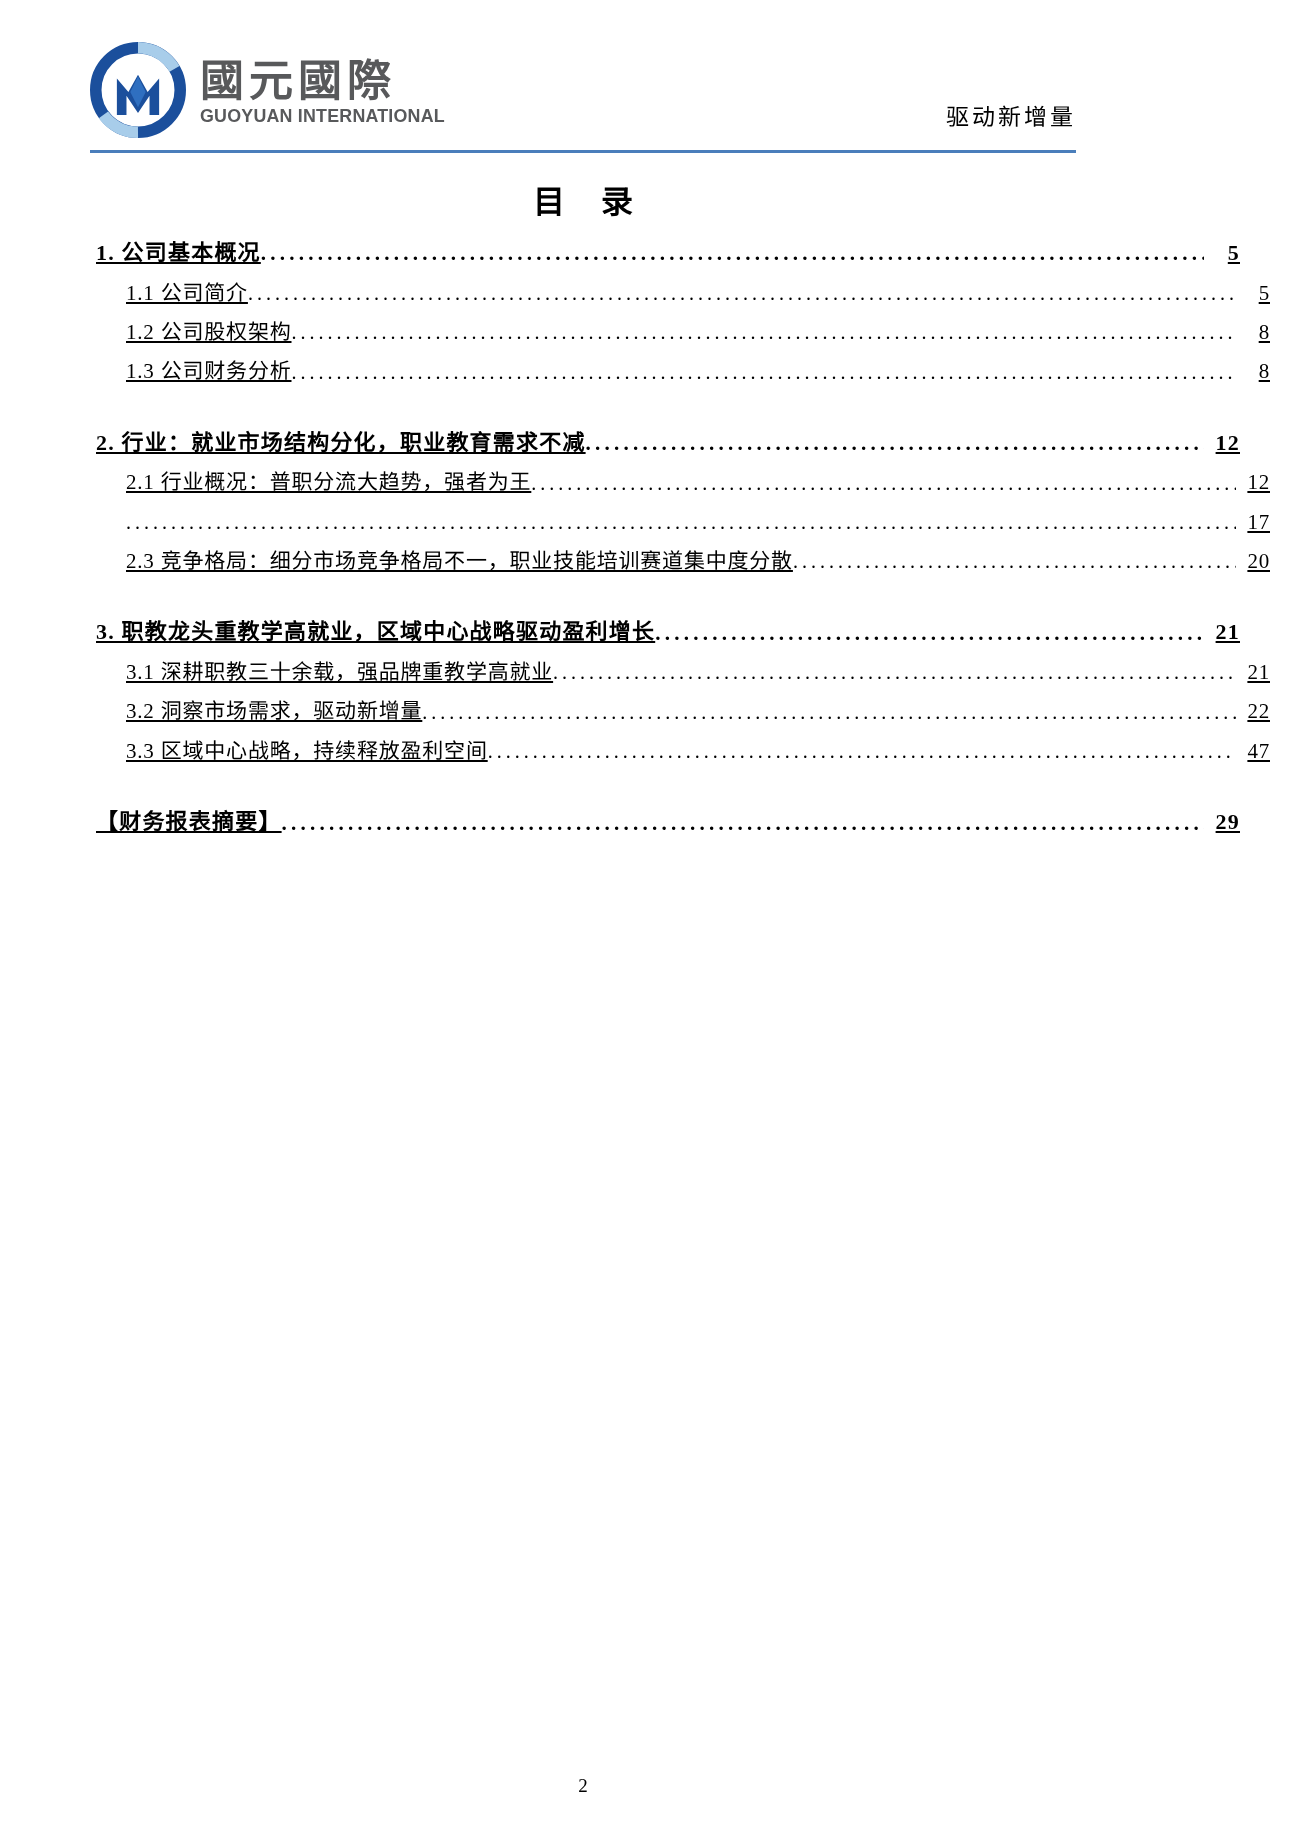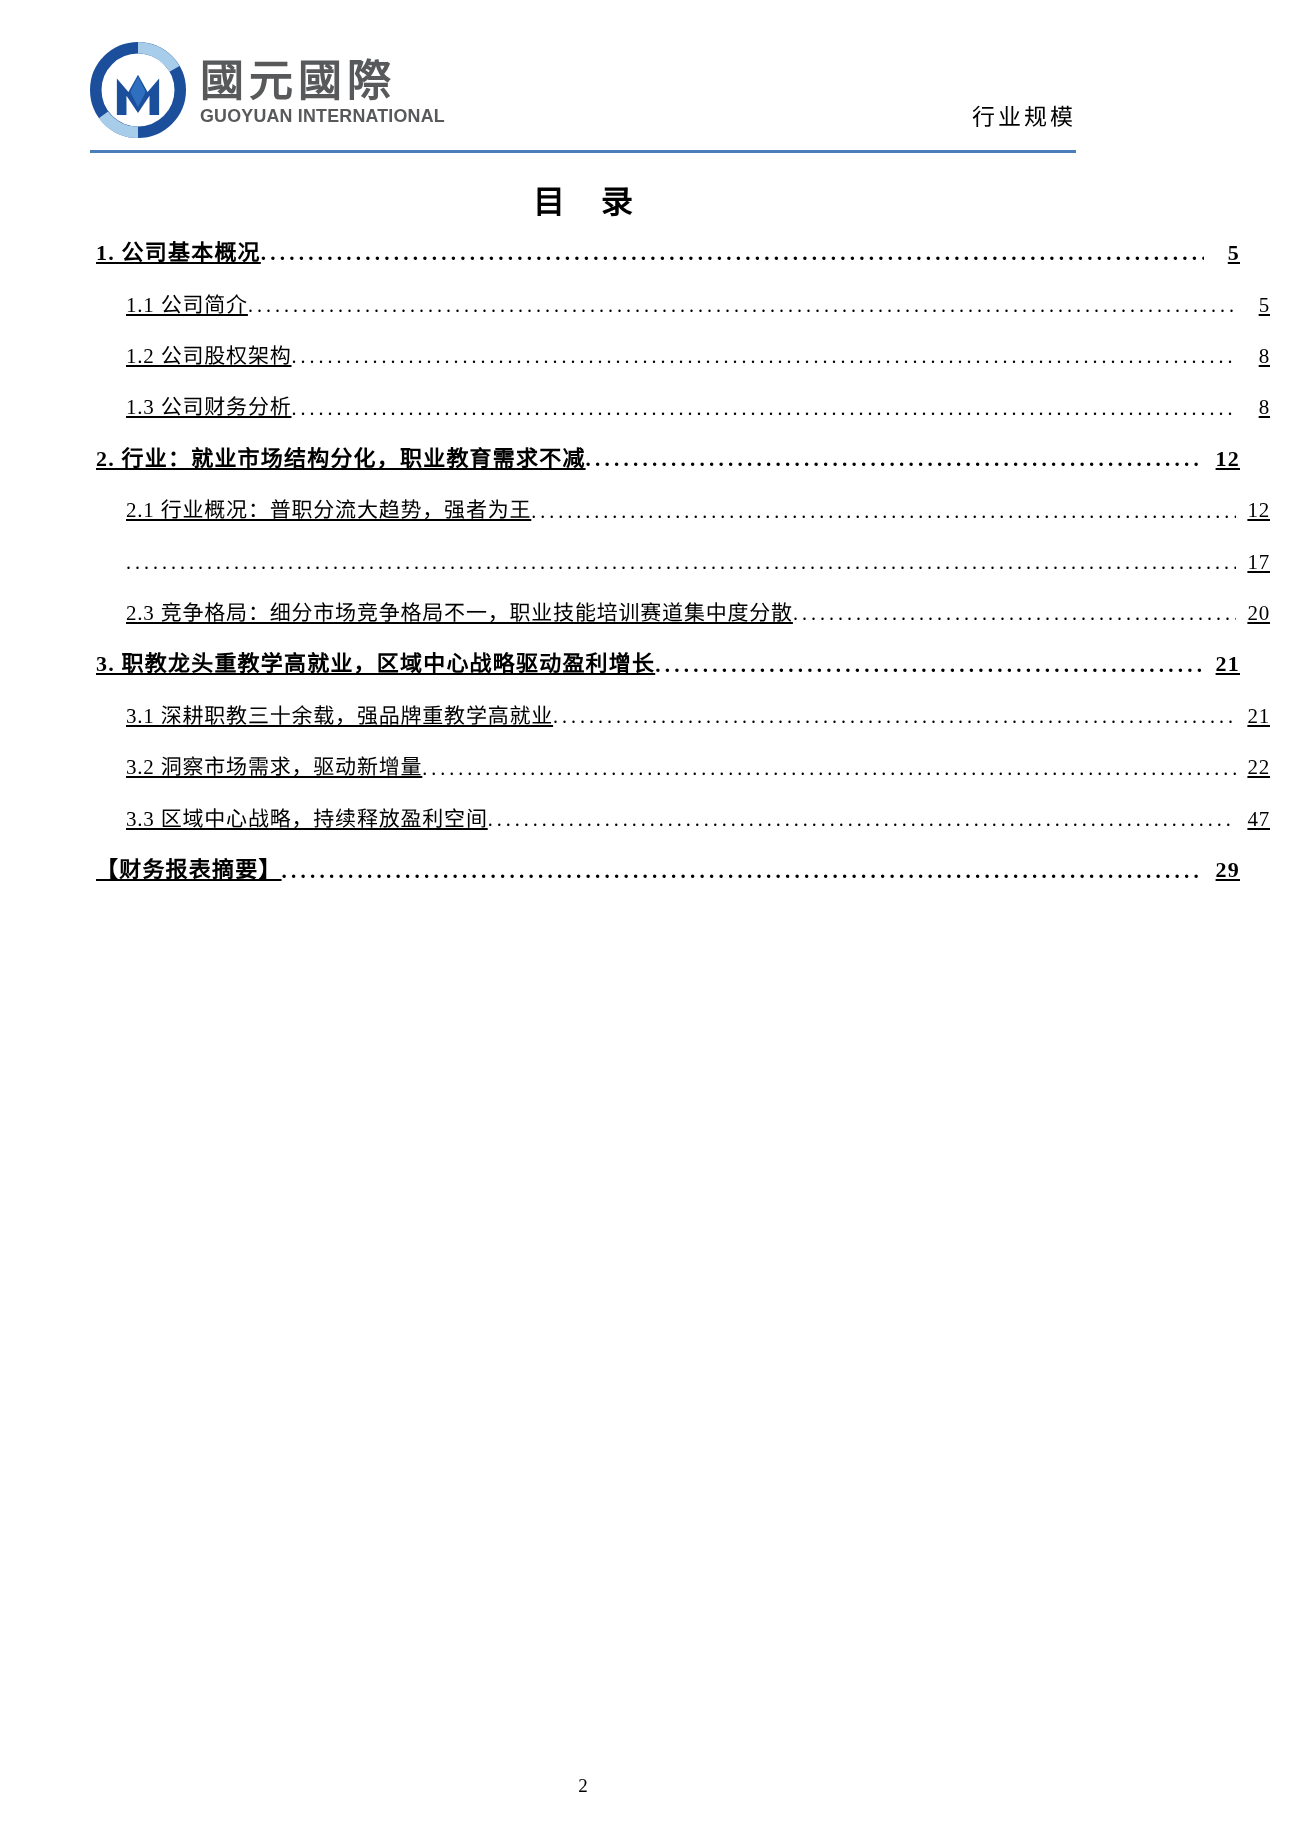--- a/index.html
+++ b/index.html
@@ -169,29 +169,29 @@
   .lvl1 .toc-leader { height: 0.95em; }
   .lvl1 .toc-leader::after { font-size: 21px; font-weight: 700; }
   .lvl1 .toc-page { min-width: 30px; font-size: 22px; font-weight: 700; }
 
   
   .lvl2 {
     font-family: "Liberation Serif", "DejaVu Serif", serif;
     font-size: 21px;
     font-weight: 400;
     letter-spacing: 0.8px;
-    margin-top: 23px;
+    margin-top: 11px;
     padding-left: 30px;
     line-height: 1.35;
   }
   .lvl2 .toc-leader { height: 0.95em; }
   .lvl2 .toc-leader::after { font-size: 20px; }
   .lvl2 .toc-page { min-width: 28px; font-size: 21px; }
 
-  .spacer-lvl1 { margin-top: 22px; }
+  .spacer-lvl1 { margin-top: 42px; }
 
   
   .footer-page-number {
     position: absolute;
     bottom: 50px;
     left: 0;
     width: 100%;
     text-align: center;
     font-family: "Liberation Serif", "DejaVu Serif", serif;
     font-size: 19px;
@@ -218,21 +218,21 @@
 
           <path d="M 50 36 L 58 52 L 50 68 L 42 52 Z" fill="#2f6fc0"></path>
         </svg>
       </div>
       <div class="brand-wordmark">
         <div class="brand-cn">國元國際</div>
         <div class="brand-en">GUOYUAN INTERNATIONAL</div>
       </div>
     </div>
 
-    <div class="header-kicker">行业规模</div>
+    <div class="header-kicker">驱动新增量</div>
   </div>
 
   <div class="header-rule"></div>
 
   <div class="doc-title">目 录</div>
 
   <div class="toc">
       <div class="toc-row lvl1">
         <span class="toc-label">1. 公司基本概况</span>
         <span class="toc-leader"></span>

